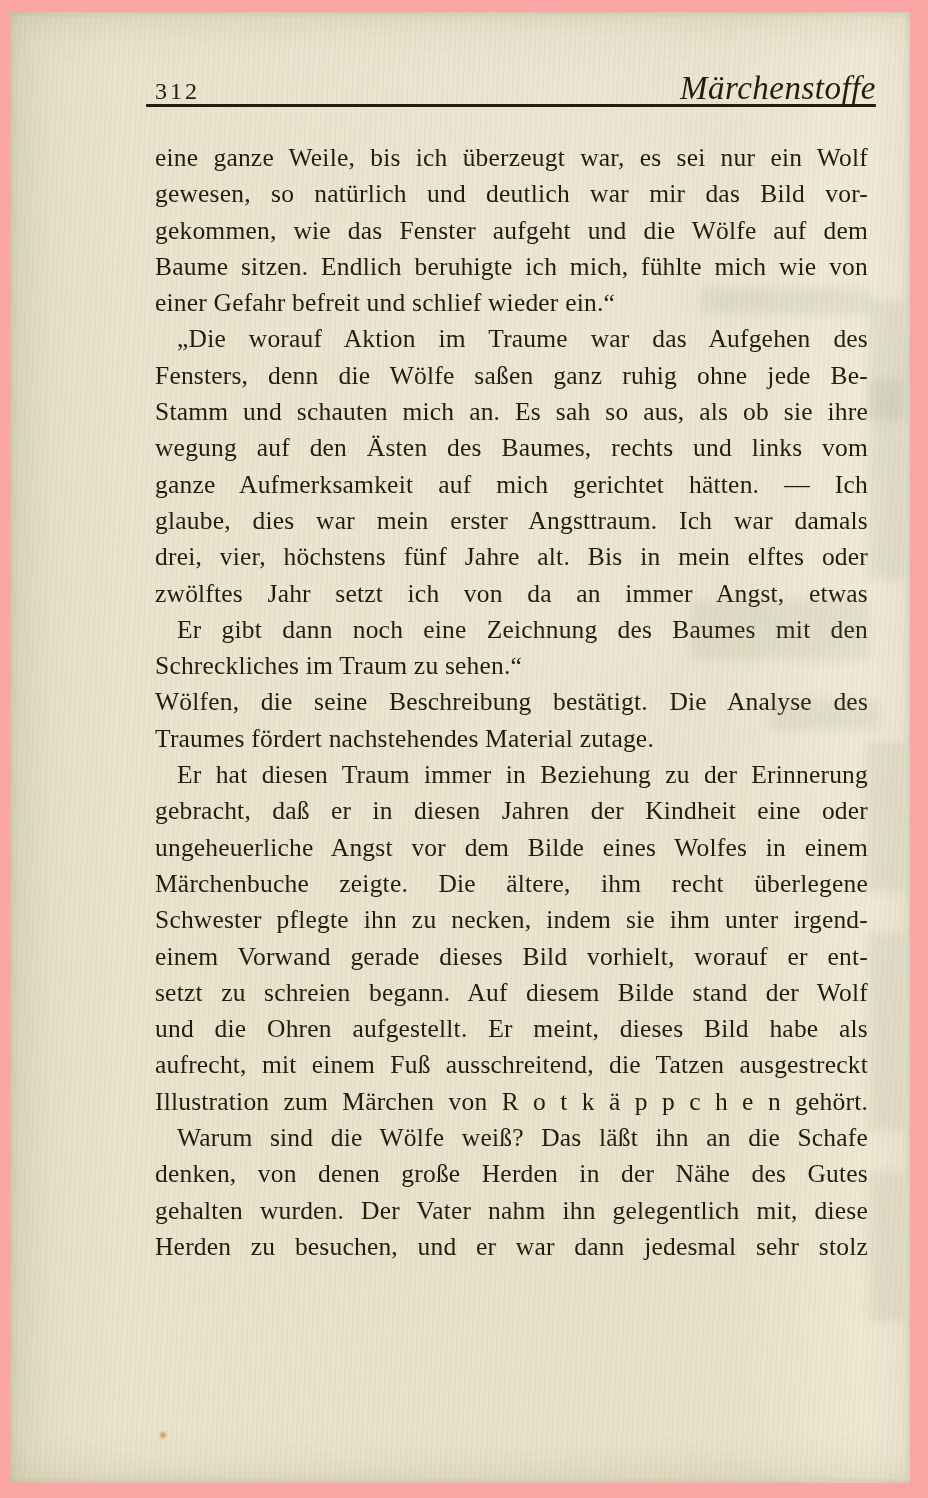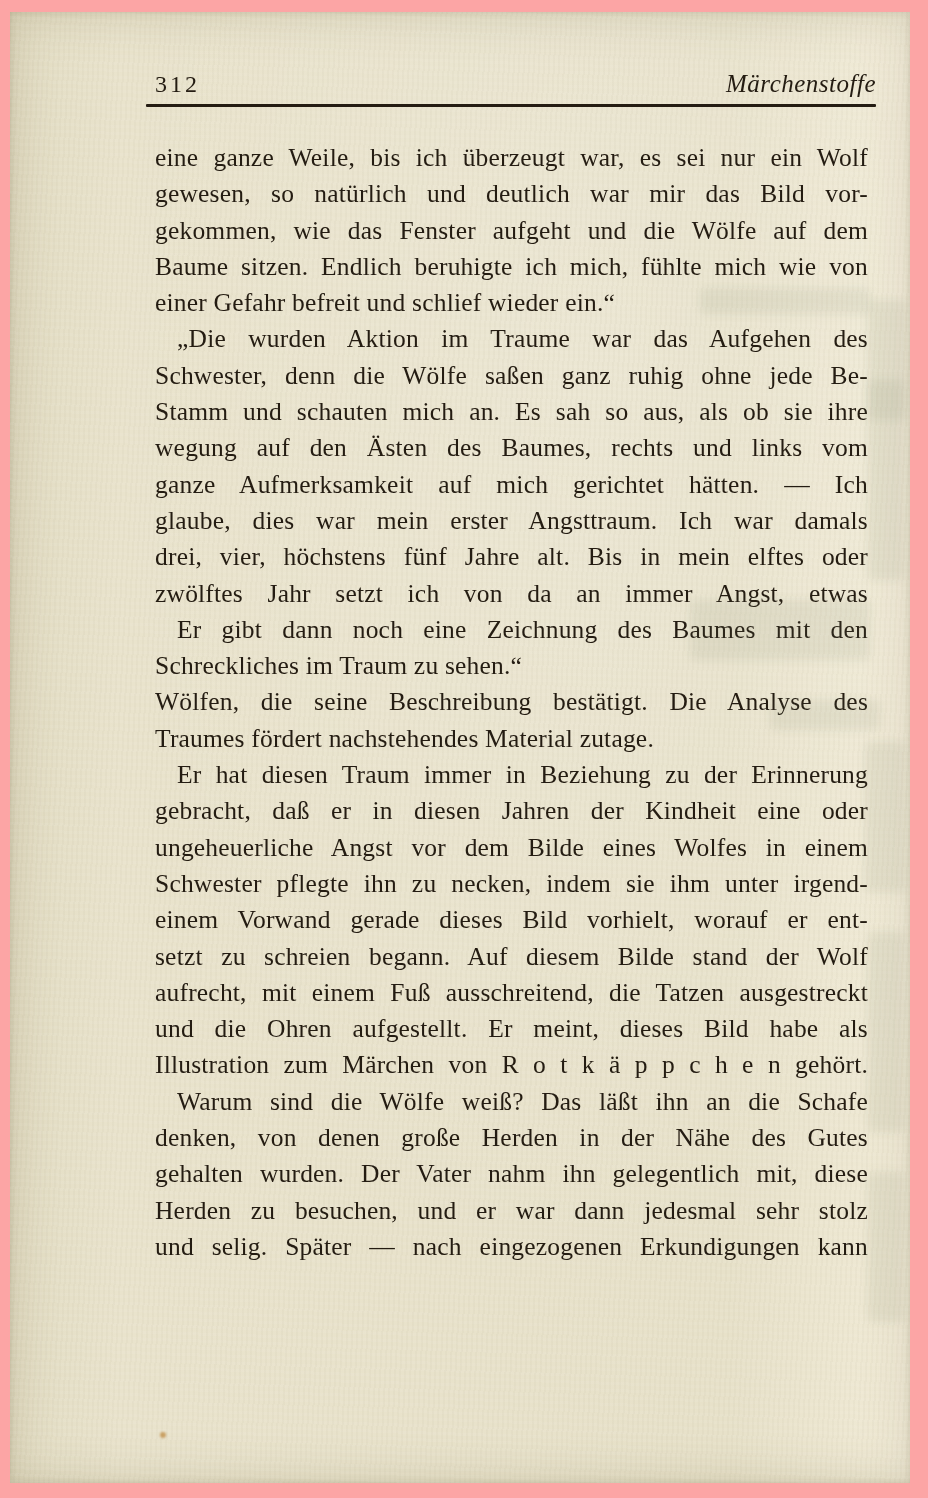--- a/index.html
+++ b/index.html
@@ -50,21 +50,21 @@
     justify-content: space-between;
     align-items: baseline;
     color: #241c12;
   }
   .page-number {
     font-size: 24px;
     letter-spacing: 3px;
   }
   .running-title {
     font-style: italic;
-    font-size: 25px;
+    font-size: 33px;
     letter-spacing: 0.5px;
   }
   .header-rule {
     position: absolute;
     left: 136px;
     right: 34px;
     top: 92px;
     height: 3px;
     background: #241c12;
     border-radius: 1px;
@@ -122,46 +122,46 @@
     </div>
 
     <div class="header-rule"></div>
 
     <div class="text-block">
         <div class="line">eine ganze Weile, bis ich überzeugt war, es sei nur ein Wolf</div>
         <div class="line">gewesen, so natürlich und deutlich war mir das Bild vor-</div>
         <div class="line">gekommen, wie das Fenster aufgeht und die Wölfe auf dem</div>
         <div class="line">Baume sitzen. Endlich beruhigte ich mich, fühlte mich wie von</div>
         <div class="line last">einer Gefahr befreit und schlief wieder ein.“</div>
-        <div class="line indent">„Die wurden Aktion im Traume war das Aufgehen des</div>
-        <div class="line">Schwester, denn die Wölfe saßen ganz ruhig ohne jede Be-</div>
+        <div class="line indent">„Die worauf Aktion im Traume war das Aufgehen des</div>
+        <div class="line">Fensters, denn die Wölfe saßen ganz ruhig ohne jede Be-</div>
         <div class="line">Stamm und schauten mich an. Es sah so aus, als ob sie ihre</div>
         <div class="line">wegung auf den Ästen des Baumes, rechts und links vom</div>
         <div class="line">ganze Aufmerksamkeit auf mich gerichtet hätten. — Ich</div>
         <div class="line">glaube, dies war mein erster Angsttraum. Ich war damals</div>
         <div class="line">drei, vier, höchstens fünf Jahre alt. Bis in mein elftes oder</div>
         <div class="line">zwölftes Jahr setzt ich von da an immer Angst, etwas</div>
         <div class="line indent">Er gibt dann noch eine Zeichnung des Baumes mit den</div>
         <div class="line last">Schreckliches im Traum zu sehen.“</div>
         <div class="line">Wölfen, die seine Beschreibung bestätigt. Die Analyse des</div>
         <div class="line last">Traumes fördert nachstehendes Material zutage.</div>
         <div class="line indent">Er hat diesen Traum immer in Beziehung zu der Erinnerung</div>
         <div class="line">gebracht, daß er in diesen Jahren der Kindheit eine oder</div>
         <div class="line">ungeheuerliche Angst vor dem Bilde eines Wolfes in einem</div>
+        <div class="line">Märchenbuche zeigte. Die ältere, ihm recht überlegene</div>
         <div class="line">Schwester pflegte ihn zu necken, indem sie ihm unter irgend-</div>
         <div class="line">einem Vorwand gerade dieses Bild vorhielt, worauf er ent-</div>
         <div class="line">setzt zu schreien begann. Auf diesem Bilde stand der Wolf</div>
+        <div class="line">und die Ohren aufgestellt. Er meint, dieses Bild habe als</div>
         <div class="line">aufrecht, mit einem Fuß ausschreitend, die Tatzen ausgestreckt</div>
-        <div class="line">und die Ohren aufgestellt. Er meint, dieses Bild habe als</div>
         <div class="line">Illustration zum Märchen von R o t k ä p p c h e n gehört.</div>
         <div class="line indent">Warum sind die Wölfe weiß? Das läßt ihn an die Schafe</div>
         <div class="line">denken, von denen große Herden in der Nähe des Gutes</div>
         <div class="line">gehalten wurden. Der Vater nahm ihn gelegentlich mit, diese</div>
         <div class="line">Herden zu besuchen, und er war dann jedesmal sehr stolz</div>
-        <div class="line">und selig. Später — nach eingezogenen Erkundigungen kann</div>
       </div>
 
     <div class="ghost" style="left:690px; top:276px; width:170px; height:26px;"></div>
     <div class="ghost" style="left:858px; top:288px; width:38px; height:120px;"></div>
     <div class="ghost" style="left:858px; top:368px; width:36px; height:200px;"></div>
     <div class="ghost" style="left:680px; top:588px; width:180px; height:60px;"></div>
     <div class="ghost" style="left:760px; top:688px; width:110px; height:30px;"></div>
     <div class="ghost" style="left:855px; top:730px; width:40px; height:150px;"></div>
     <div class="ghost" style="left:858px; top:920px; width:36px; height:200px;"></div>
     <div class="ghost" style="left:858px; top:1160px; width:36px; height:150px;"></div>

